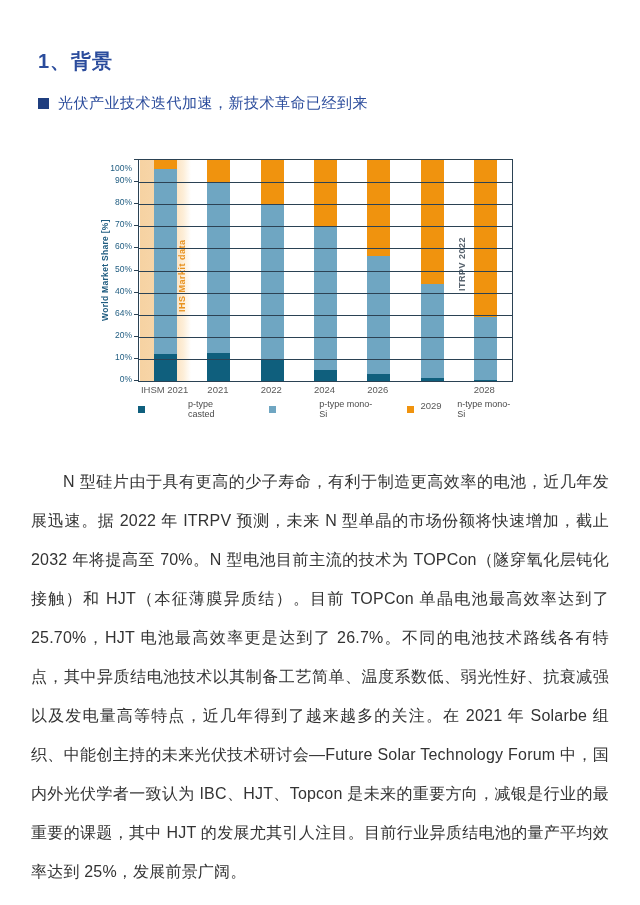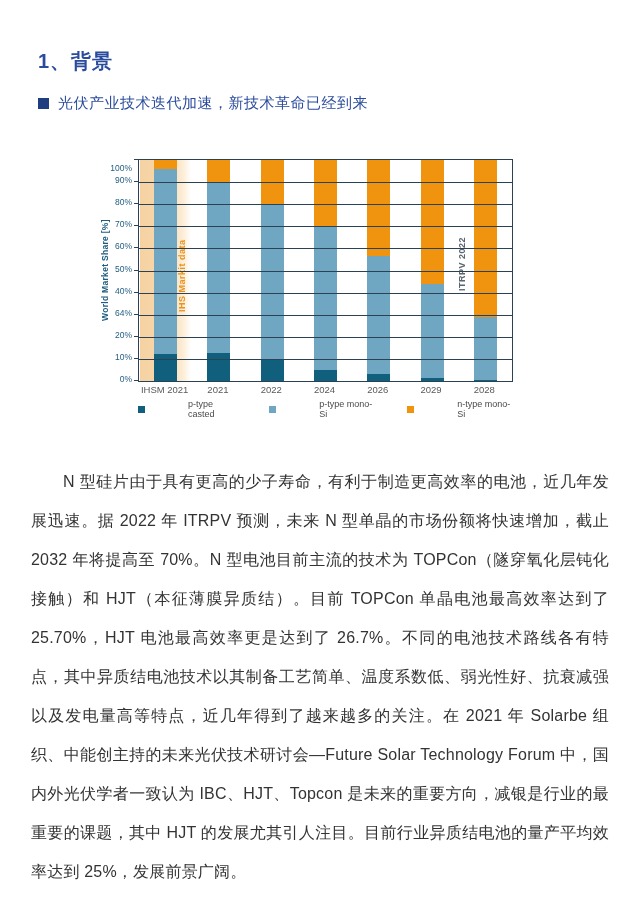--- a/index.html
+++ b/index.html
@@ -118,21 +118,21 @@
         <div class="seg" style="left: 334.857px; bottom: 0px; height: 1.105px; background: rgb(15, 95, 125);"></div>
         <div class="seg" style="left: 334.857px; bottom: 1.105px; height: 62.985px; background: rgb(111, 166, 194);"></div>
         <div class="seg" style="left: 334.857px; bottom: 64.09px; height: 156.91px; background: rgb(240, 147, 14);"></div>
       </div>
     <div class="x-labels">
         <div class="xtick" style="left: 0px; width: 53.2857px;">IHSM 2021</div>
         <div class="xtick" style="left: 53.2857px; width: 53.2857px;">2021</div>
         <div class="xtick" style="left: 106.571px; width: 53.2857px;">2022</div>
         <div class="xtick" style="left: 159.857px; width: 53.2857px;">2024</div>
         <div class="xtick" style="left: 213.143px; width: 53.2857px;">2026</div>
-        <div class="xtick" style="left: 266.429px; width: 53.2857px;">2029</div>
+        <div class="xtick" style="left: 266.429px; width: 53.2857px; margin-top: 16px;">2029</div>
         <div class="xtick" style="left: 319.714px; width: 53.2857px;">2028</div>
       </div>
     <div class="legend">
         <div class="legend-item">
           <span class="legend-swatch" style="background: rgb(15, 95, 125);"></span>
           <span class="legend-label">p-type casted</span>
         </div>
         <div class="legend-item">
           <span class="legend-swatch" style="background: rgb(111, 166, 194);"></span>
           <span class="legend-label">p-type mono-Si</span>

